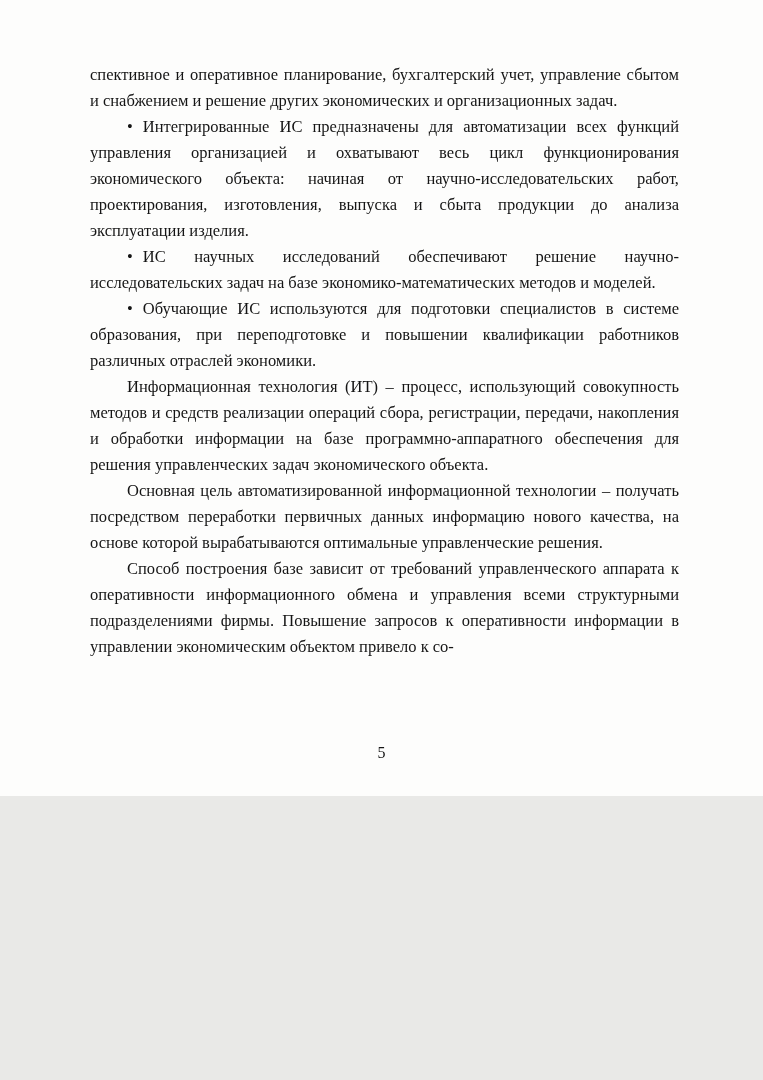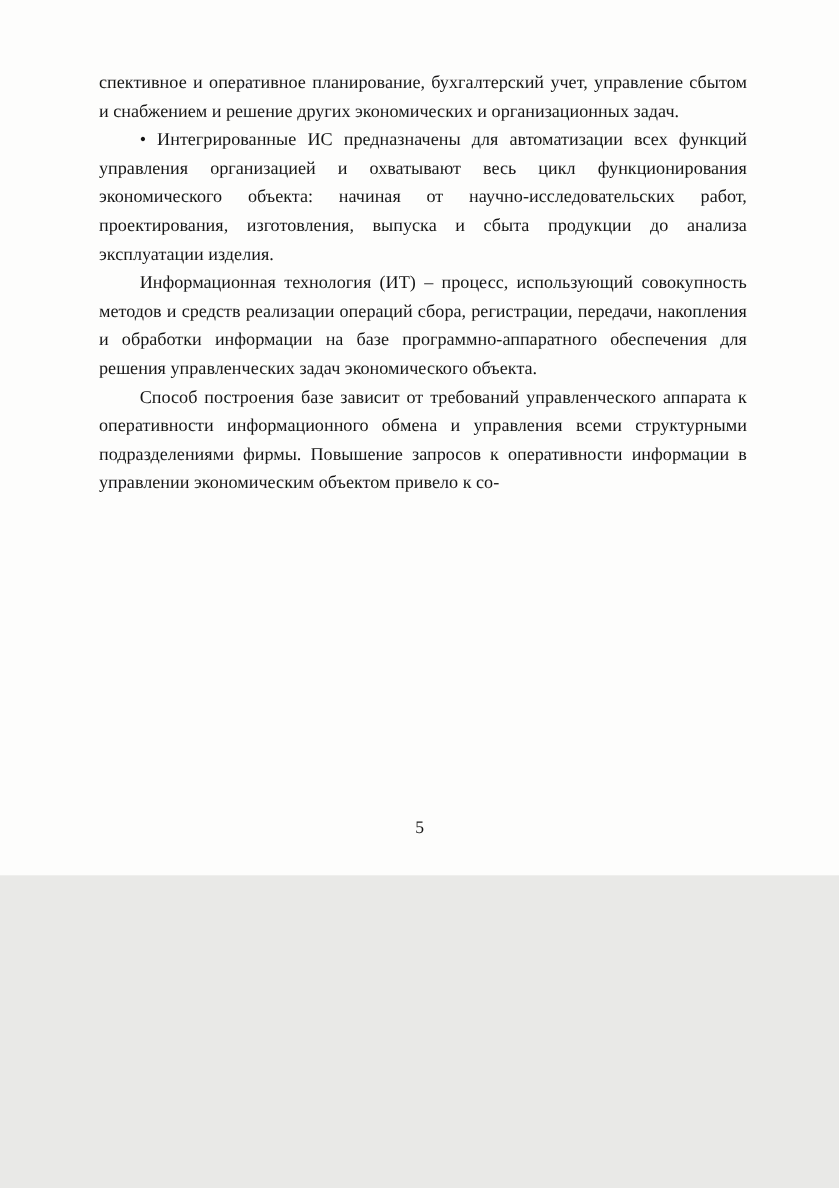--- a/index.html
+++ b/index.html
@@ -48,24 +48,27 @@
 </head>
 <body>
 
 <div class="page">
 
   <p class="cont"><span>спективное и оперативное планирование, бухгалтерский учет, управление сбытом и снабжением и решение других экономических и организационных задач.</span></p>
 
   <p><span class="bullet-marker">•</span><span>Интегрированные ИС предназначены для автоматизации всех функций управления организацией и охватывают весь цикл функционирования экономического объекта: начиная от научно-исследовательских работ, проектирования, изготовления, выпуска и сбыта продукции до анализа эксплуатации изделия.</span></p>
 
 
+  <p><span class="bullet-marker">•</span><span>ИС научных исследований обеспечивают решение научно-исследовательских задач на базе экономико-математических методов и моделей.</span></p>
 
+  <p><span class="bullet-marker">•</span><span>Обучающие ИС используются для подготовки специалистов в системе образования, при переподготовке и повышении квалификации работников различных отраслей экономики.</span></p>
 
 
   <p><b class="lead">Информационная технология (ИТ)</b> <span>– процесс, использующий совокупность методов и средств реализации операций сбора, регистрации, передачи, накопления и обработки информации на базе программно-аппаратного обеспечения для решения управленческих задач экономического объекта.</span></p>
 
+  <p><b class="lead">Основная цель</b> <span>автоматизированной информационной технологии – получать посредством переработки первичных данных информацию нового качества, на основе которой вырабатываются оптимальные управленческие решения.</span></p>
 
 
   <p><span>Способ построения базе зависит от требований управленческого аппарата к оперативности информационного обмена и управления всеми структурными подразделениями фирмы. Повышение запросов к оперативности информации в управлении экономическим объектом привело к со-</span></p>
 
   <div class="pageno">5</div>
 
 </div>
 
 </body></html>

